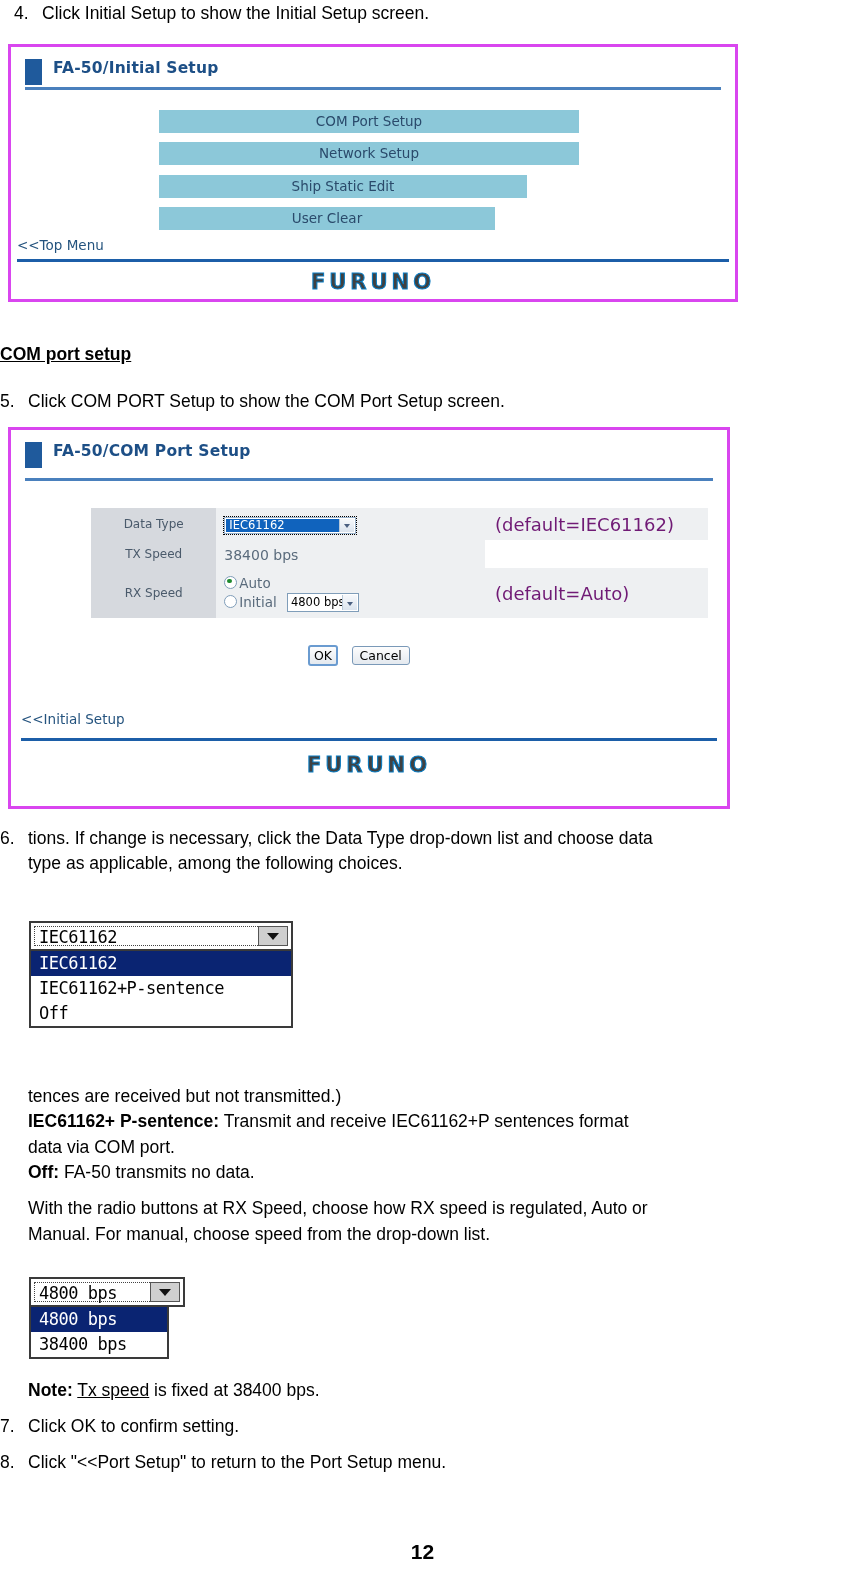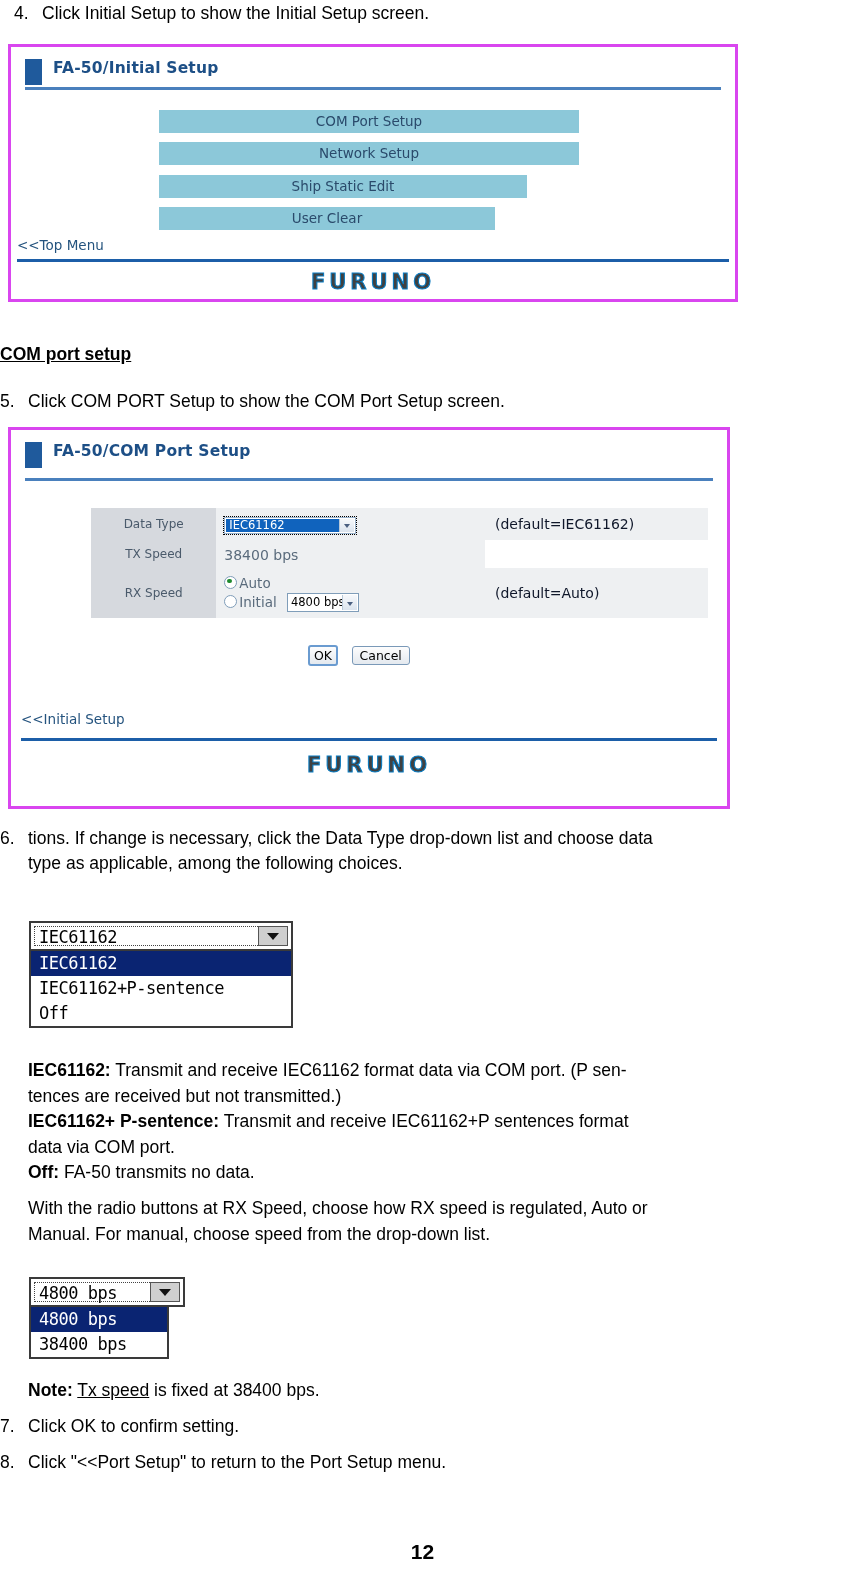--- a/index.html
+++ b/index.html
@@ -138,22 +138,22 @@
     font-size: 12px;
     width: 118px;
     text-align: center;
   }
   .val-cell {
     background: #eef0f2;
     padding-left: 8px !important;
   }
   .note-cell {
     background: #eef0f2;
-    color: #0f172a;
-    font-size: 14px;
+    color: #701a75;
+    font-size: 18px;
     padding-left: 10px !important;
     width: 200px;
   }
   .blank-cell { background: #ffffff; }
   .val-text {
     color: #5a6b7c;
     font-size: 14px;
   }
 
   
@@ -426,21 +426,21 @@
     <div class="dd-btn"></div>
   </div>
   <div class="dd-list">
     <div class="dd-item hl">IEC61162</div>
     <div class="dd-item">IEC61162+P-sentence</div>
     <div class="dd-item">Off</div>
   </div>
 </div>
 
 <div class="para" style="left:28px; top:1058px; width:800px;">
-  <span><b>IEC61162:</b><span> Transmit and receive IEC61162 format data via COM port. (P sen-</span></span><br>
+  <br>
   <span>tences are received but not transmitted.)</span>
 </div>
 
 <div class="para" style="left:28px; top:1109px; width:800px;">
   <span><b>IEC61162+ P-sentence:</b><span> Transmit and receive IEC61162+P sentences format</span></span><br>
   <span>data via COM port.</span>
 </div>
 
 <div class="para" style="left:28px; top:1160px; width:800px;">
   <b>Off:</b><span> FA-50 transmits no data.</span>

